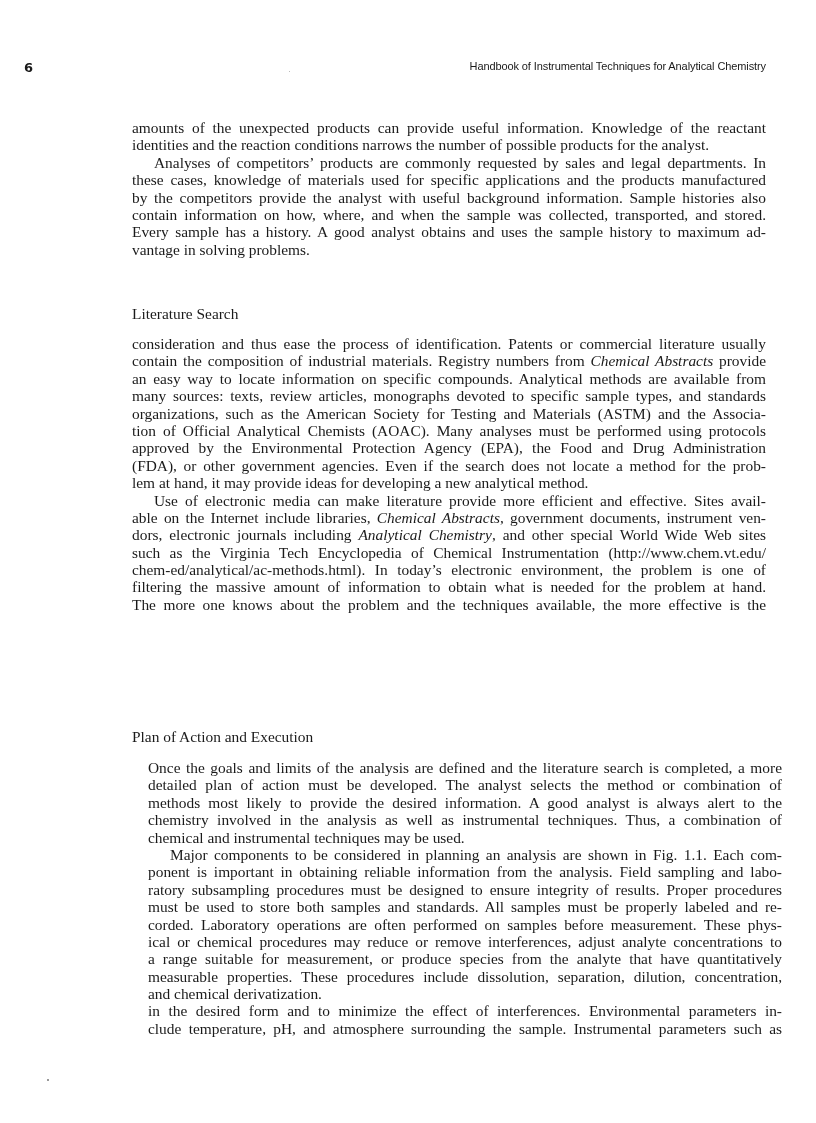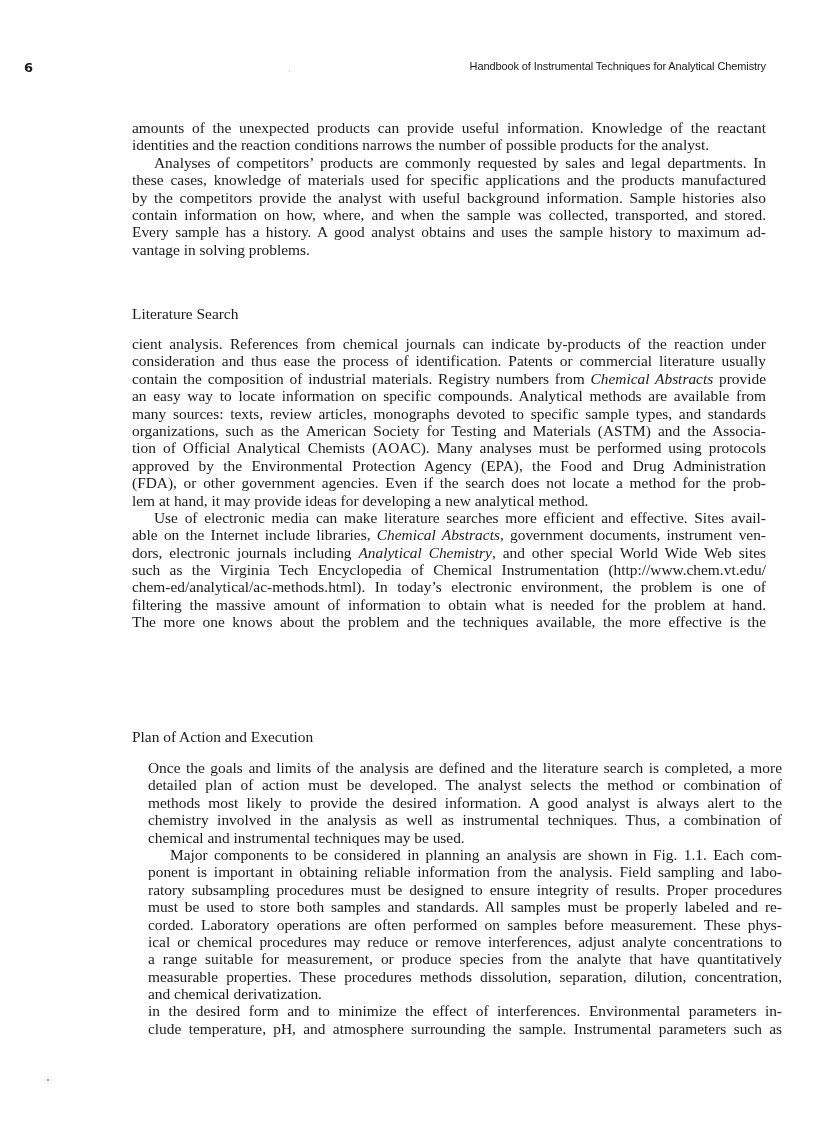--- a/index.html
+++ b/index.html
@@ -31,31 +31,30 @@
   <span class="line indent">Analyses of competitors’ products are commonly requested by sales and legal departments. In</span>
   <span class="line">these cases, knowledge of materials used for specific applications and the products manufactured</span>
   <span class="line">by the competitors provide the analyst with useful background information. Sample histories also</span>
   <span class="line">contain information on how, where, and when the sample was collected, transported, and stored.</span>
   <span class="line">Every sample has a history. A good analyst obtains and uses the sample history to maximum ad-</span>
   <span class="line last">vantage in solving problems.</span>
 </div>
 
 <div class="sec heading" style="top:305px;">Literature Search</div>
 <div class="sec" style="top:335px;">
-  <span class="line">cient analysis. References from chemical journals can indicate by-products of the reaction under</span>
   <span class="line">consideration and thus ease the process of identification. Patents or commercial literature usually</span>
   <span class="line"><span>contain the composition of industrial materials. Registry numbers from </span><i>Chemical Abstracts</i><span> provide</span></span>
   <span class="line">an easy way to locate information on specific compounds. Analytical methods are available from</span>
   <span class="line">many sources: texts, review articles, monographs devoted to specific sample types, and standards</span>
   <span class="line">organizations, such as the American Society for Testing and Materials (ASTM) and the Associa-</span>
   <span class="line">tion of Official Analytical Chemists (AOAC). Many analyses must be performed using protocols</span>
   <span class="line">approved by the Environmental Protection Agency (EPA), the Food and Drug Administration</span>
   <span class="line">(FDA), or other government agencies. Even if the search does not locate a method for the prob-</span>
   <span class="line last">lem at hand, it may provide ideas for developing a new analytical method.</span>
-  <span class="line indent">Use of electronic media can make literature searches more efficient and effective. Sites avail-</span>
+  <span class="line indent">Use of electronic media can make literature provide more efficient and effective. Sites avail-</span>
   <span class="line"><span>able on the Internet include libraries, </span><i>Chemical Abstracts</i><span>, government documents, instrument ven-</span></span>
   <span class="line"><span>dors, electronic journals including </span><i>Analytical Chemistry</i><span>, and other special World Wide Web sites</span></span>
   <span class="line">such as the Virginia Tech Encyclopedia of Chemical Instrumentation (http://www.chem.vt.edu/</span>
   <span class="line">chem-ed/analytical/ac-methods.html). In today’s electronic environment, the problem is one of</span>
   <span class="line">filtering the massive amount of information to obtain what is needed for the problem at hand.</span>
   <span class="line">The more one knows about the problem and the techniques available, the more effective is the</span>
 </div>
 
 <div class="sec heading" style="top:728px;">Plan of Action and Execution</div>
 <div class="sec" style="top:759px;margin-left:16px;">
@@ -64,19 +63,19 @@
   <span class="line">methods most likely to provide the desired information. A good analyst is always alert to the</span>
   <span class="line">chemistry involved in the analysis as well as instrumental techniques. Thus, a combination of</span>
   <span class="line last">chemical and instrumental techniques may be used.</span>
   <span class="line indent">Major components to be considered in planning an analysis are shown in Fig. 1.1. Each com-</span>
   <span class="line">ponent is important in obtaining reliable information from the analysis. Field sampling and labo-</span>
   <span class="line">ratory subsampling procedures must be designed to ensure integrity of results. Proper procedures</span>
   <span class="line">must be used to store both samples and standards. All samples must be properly labeled and re-</span>
   <span class="line">corded. Laboratory operations are often performed on samples before measurement. These phys-</span>
   <span class="line">ical or chemical procedures may reduce or remove interferences, adjust analyte concentrations to</span>
   <span class="line">a range suitable for measurement, or produce species from the analyte that have quantitatively</span>
-  <span class="line">measurable properties. These procedures methods dissolution, separation, dilution, concentration,</span>
+  <span class="line">measurable properties. These procedures include dissolution, separation, dilution, concentration,</span>
   <span class="line last">and chemical derivatization.</span>
   <span class="line">in the desired form and to minimize the effect of interferences. Environmental parameters in-</span>
   <span class="line">clude temperature, pH, and atmosphere surrounding the sample. Instrumental parameters such as</span>
 </div>
 
 <div class="margin-mark"></div>
 
 </body></html>

